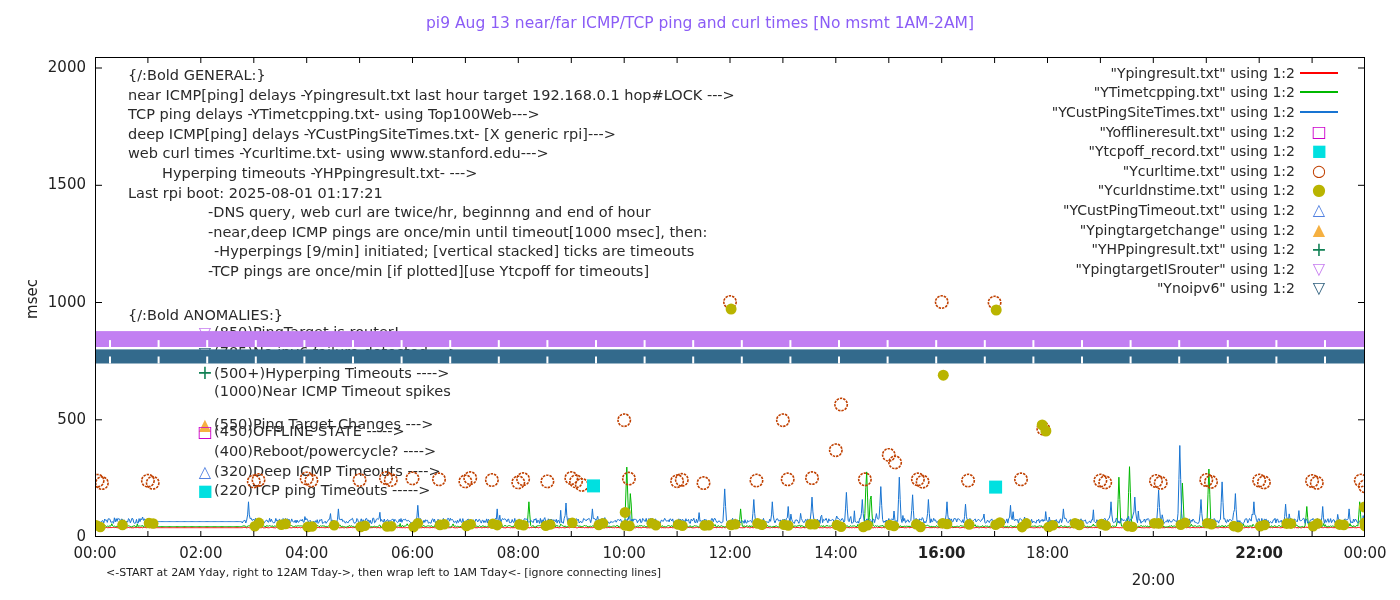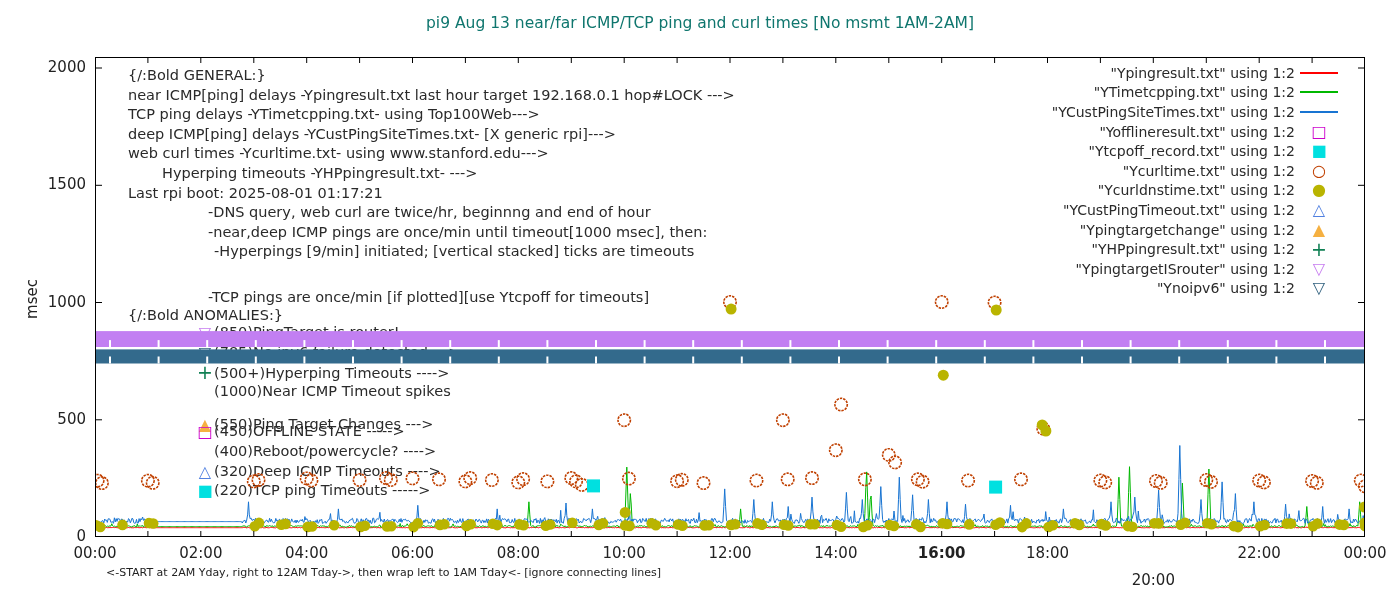--- a/index.html
+++ b/index.html
@@ -1,19 +1,19 @@
 <!DOCTYPE html>
 <html><head>
 <meta charset="utf-8">
 <style>
   html,body{margin:0;padding:0;background:#ffffff;}
   #stage{position:relative;width:1400px;height:600px;background:#ffffff;overflow:hidden;
          font-family:"DejaVu Sans","Liberation Sans",sans-serif;color:#1a1a1a;}
   .abs{position:absolute;}
-  #chart-title{top:14px;left:0;width:1400px;text-align:center;font-size:15.5px;color:#0f766e;}
+  #chart-title{top:14px;left:0;width:1400px;text-align:center;font-size:15.5px;color:#8b5cf6;}
   #y-axis-label{left:-28px;top:290px;width:120px;text-align:center;transform:rotate(-90deg);font-size:15px;color:#222;}
   #x-axis-label{top:566px;left:106px;width:1270px;text-align:left;font-size:11px;color:#222;}
   #plot-area{left:95px;top:57px;width:1270px;height:480px;}
   #plot-svg{position:absolute;left:0;top:0;z-index:2;}
   #general-block{left:128px;top:66px;z-index:1;font-size:14.5px;line-height:19.6px;white-space:nowrap;color:#2a2a2a;}
   #anomalies-block{left:128px;top:306px;z-index:1;font-size:14.5px;line-height:19.8px;white-space:nowrap;color:#2a2a2a;}
   .anom-item{position:absolute;white-space:nowrap;}
   .anom-marker{display:inline-block;width:18px;text-align:center;font-size:16px;vertical-align:-1px;}
   #legend{top:63px;right:57px;z-index:3;}
   .legend-row{display:flex;align-items:center;justify-content:flex-end;height:19.6px;white-space:nowrap;}
@@ -36,21 +36,21 @@
     <div>{/:Bold GENERAL:}</div>
   <div style="padding-left: 0px;">near ICMP[ping] delays -Ypingresult.txt last hour target 192.168.0.1 hop#LOCK ---&gt;</div>
       <div style="padding-left: 0px;">TCP ping delays -YTimetcpping.txt- using Top100Web---&gt;</div>
       <div style="padding-left: 0px;">deep ICMP[ping] delays -YCustPingSiteTimes.txt- [X generic rpi]---&gt;</div>
       <div style="padding-left: 0px;">web curl times -Ycurltime.txt- using www.stanford.edu---&gt;</div>
       <div style="padding-left: 0px; margin-left: 34px;">Hyperping timeouts -YHPpingresult.txt- ---&gt;</div>
       <div style="padding-left: 0px;">Last rpi boot: 2025-08-01 01:17:21</div>
       <div style="padding-left: 80px;">-DNS query, web curl are twice/hr, beginnng and end of hour</div>
       <div style="padding-left: 80px;">-near,deep ICMP pings are once/min until timeout[1000 msec], then:</div>
       <div style="padding-left: 86px;">-Hyperpings [9/min] initiated; [vertical stacked] ticks are timeouts</div>
-      <div style="padding-left: 80px; margin-top: 26px;">-TCP pings are once/min [if plotted][use Ytcpoff for timeouts]</div>
+      <div style="padding-left: 80px;">-TCP pings are once/min [if plotted][use Ytcpoff for timeouts]</div>
     </div>
 
   <div class="abs" id="anomalies-block">
     <div>{/:Bold ANOMALIES:}</div>
   <div class="anom-item" style="left: 68px; top: 17px;"><span class="anom-marker" style="color: rgb(199, 125, 240);">▽</span><span>(850)PingTarget is router!</span></div>
       <div class="anom-item" style="left: 68px; top: 36.8px;"><span class="anom-marker" style="color: rgb(46, 95, 125);">▽</span><span>(785)No ipv6 failure detected ---&gt;</span></div>
       <div class="anom-item" style="left: 68px; top: 56.6px;"><span class="anom-marker" style="color: rgb(16, 128, 84); font-size: 19px;">+</span><span>(500+)Hyperping Timeouts ----&gt;</span></div>
       <div class="anom-item" style="left: 68px; top: 76.4px;"><span class="anom-marker" style="color: rgb(0, 0, 0);"></span><span>(1000)Near ICMP Timeout spikes</span></div>
       <div class="anom-item" style="left: 68px; top: 109px;"><span class="anom-marker" style="color: rgb(245, 176, 65);">▲</span><span>(550)Ping Target Changes ---&gt;</span></div>
       <div class="anom-item" style="left: 68px; top: 116px;"><span class="anom-marker" style="color: rgb(204, 0, 204);">□</span><span>(450)OFFLINE STATE -----&gt;</span></div>
@@ -415,21 +415,21 @@
       <div class="tick-label" style="left: 170.833px; top: 544px;">02:00</div>
       <div class="tick-label" style="left: 276.667px; top: 544px;">04:00</div>
       <div class="tick-label" style="left: 382.5px; top: 544px;">06:00</div>
       <div class="tick-label" style="left: 488.333px; top: 544px;">08:00</div>
       <div class="tick-label" style="left: 594.167px; top: 544px;">10:00</div>
       <div class="tick-label" style="left: 700px; top: 544px;">12:00</div>
       <div class="tick-label" style="left: 805.833px; top: 544px;">14:00</div>
       <div class="tick-label" style="left: 911.667px; top: 544px; font-weight: bold;">16:00</div>
       <div class="tick-label" style="left: 1017.5px; top: 544px;">18:00</div>
       <div class="tick-label" style="left: 1123.33px; top: 544px; margin-top: 27px;">20:00</div>
-      <div class="tick-label" style="left: 1229.17px; top: 544px;">22:00</div>
+      <div class="tick-label" style="left: 1229.17px; top: 544px; font-weight: bold;">22:00</div>
       <div class="tick-label" style="left: 1335px; top: 544px;">00:00</div>
     </div>
   <div class="abs" id="y-ticks" style="left:0;top:0;">
       <div class="tick-label" style="left: 34px; top: 527px;">0</div>
       <div class="tick-label" style="left: 34px; top: 409.75px;">500</div>
       <div class="tick-label" style="left: 34px; top: 292.5px;">1000</div>
       <div class="tick-label" style="left: 34px; top: 175.25px;">1500</div>
       <div class="tick-label" style="left: 34px; top: 58px;">2000</div>
     </div>
 </div>

